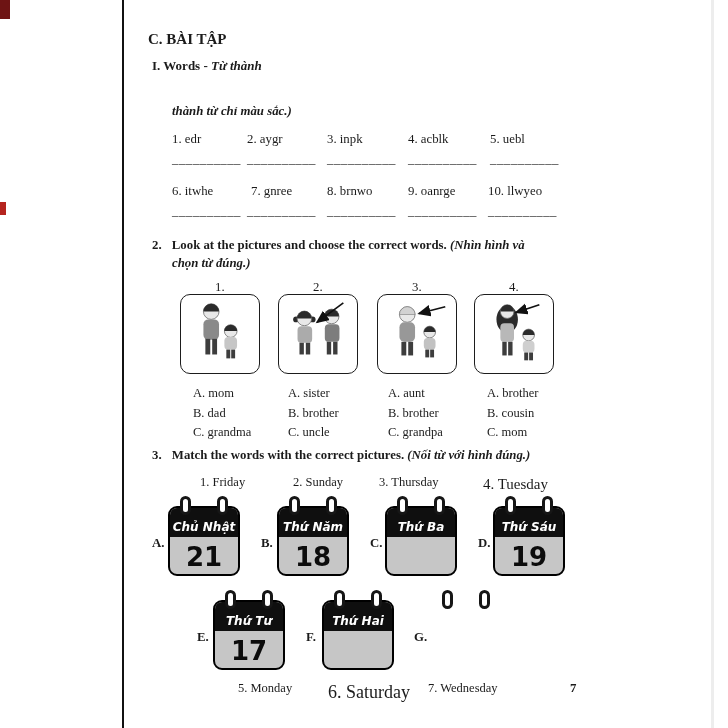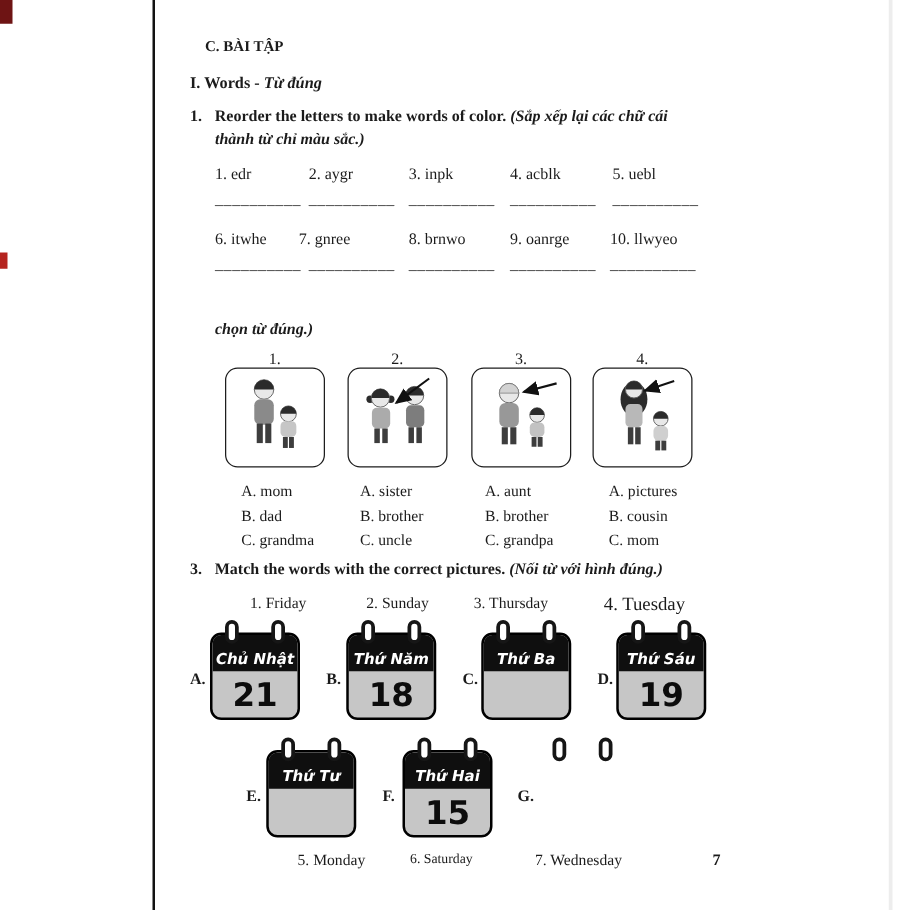--- a/index.html
+++ b/index.html
@@ -37,58 +37,58 @@
   </defs>
 </svg>
 
 <div class="sheet">
 
   <div class="decor" style="left:122px;top:0;width:1.5px;height:728px;background:#111"></div>
   <div class="decor" style="left:0;top:0;width:10px;height:19px;background:#6e1414"></div>
   <div class="decor" style="left:0;top:202px;width:6px;height:13px;background:#b5241f"></div>
   <div class="decor" style="left:711px;top:0;width:3px;height:728px;background:#ededed"></div>
 
-  <div class="t b" style="left:164px;top:30px;font-size:12px">C. BÀI TẬP</div>
+  <div class="t b" style="left:148px;top:30px;font-size:15px">C. BÀI TẬP</div>
 
   <div class="t" style="left:152px;top:58px;font-size:13px">
     <span class="b">I. Words -</span>
-    <span class="bi">Từ đúng</span>
-  </div>
-
-  <div class="t" style="left:152px;top:86px">
-    <span class="b num-gap">1.</span>
-    <span class="b">Reorder the letters to make words of color.</span>
-    <span class="bi">(Sắp xếp lại các chữ cái</span>
-  </div>
+    <span class="bi">Từ thành</span>
+  </div>
+
   <div class="t bi" style="left:172px;top:104px">thành từ chỉ màu sắc.)</div>
 
   <span class="t" style="left:172px;top:132px">1. edr</span>
   <span class="t" style="left:247px;top:132px">2. aygr</span>
   <span class="t" style="left:327px;top:132px">3. inpk</span>
   <span class="t" style="left:408px;top:132px">4. acblk</span>
   <span class="t" style="left:490px;top:132px">5. uebl</span>
 
   <span class="t blank" style="left:172px;top:152px">__________</span>
   <span class="t blank" style="left:247px;top:152px">__________</span>
   <span class="t blank" style="left:327px;top:152px">__________</span>
   <span class="t blank" style="left:408px;top:152px">__________</span>
   <span class="t blank" style="left:490px;top:152px">__________</span>
 
   <span class="t" style="left:172px;top:184px">6. itwhe</span>
-  <span class="t" style="left:239px;top:184px">7. gnree</span>
+  <span class="t" style="left:251px;top:184px">7. gnree</span>
   <span class="t" style="left:327px;top:184px">8. brnwo</span>
   <span class="t" style="left:408px;top:184px">9. oanrge</span>
   <span class="t" style="left:488px;top:184px">10. llwyeo</span>
 
   <span class="t blank" style="left:172px;top:204px">__________</span>
   <span class="t blank" style="left:247px;top:204px">__________</span>
   <span class="t blank" style="left:327px;top:204px">__________</span>
   <span class="t blank" style="left:408px;top:204px">__________</span>
   <span class="t blank" style="left:488px;top:204px">__________</span>
 
+  <div class="t" style="left:152px;top:238px">
+    <span class="b num-gap">2.</span>
+    <span class="b">Look at the pictures and choose the correct words.</span>
+    <span class="bi">(Nhìn hình và</span>
+  </div>
   <div class="t bi" style="left:172px;top:256px">chọn từ đúng.)</div>
 
   <span class="t" style="left:215px;top:280px">1.</span>
   <span class="t" style="left:313px;top:280px">2.</span>
   <span class="t" style="left:412px;top:280px">3.</span>
   <span class="t" style="left:509px;top:280px">4.</span>
 
   <div class="pic" style="left:180px">
     <svg viewBox="0 0 80 80">
       <circle cx="31" cy="17" r="8" fill="#e8e8e8" stroke="#666" stroke-width="0.8"></circle>
@@ -164,21 +164,21 @@
     <div>A. sister</div>
     <div>B. brother</div>
     <div>C. uncle</div>
   </div>
   <div class="opts" style="left:388px;top:384px">
     <div>A. aunt</div>
     <div>B. brother</div>
     <div>C. grandpa</div>
   </div>
   <div class="opts" style="left:487px;top:384px">
-    <div>A. pictures</div>
+    <div>A. brother</div>
     <div>B. cousin</div>
     <div>C. mom</div>
   </div>
 
   <div class="t" style="left:152px;top:448px">
     <span class="b num-gap">3.</span>
     <span class="b">Match the words with the correct pictures.</span>
     <span class="bi">(Nối từ với hình đúng.)</span>
   </div>
 
@@ -225,38 +225,38 @@
       <div class="datenum">19</div>
     </div>
   </div>
 
   <span class="t b" style="left:197px;top:630px">E.</span>
   <div class="cal" style="left:213px;top:590px">
     <span class="ring l"></span>
     <span class="ring r"></span>
     <div class="card">
       <div class="head">Thứ Tư</div>
+      <div class="datenum">17</div>
     </div>
   </div>
 
   <span class="t b" style="left:306px;top:630px">F.</span>
   <div class="cal" style="left:322px;top:590px">
     <span class="ring l"></span>
     <span class="ring r"></span>
     <div class="card">
       <div class="head">Thứ Hai</div>
-      <div class="datenum">15</div>
     </div>
   </div>
 
   <span class="t b" style="left:414px;top:630px">G.</span>
   <div class="cal" style="left:430px;top:590px">
     <span class="ring l"></span>
     <span class="ring r"></span>
   </div>
 
   <span class="t" style="left:238px;top:681px;font-size:12.5px">5. Monday</span>
-  <span class="t" style="left:328px;top:681px;font-size:11px">6. Saturday</span>
+  <span class="t" style="left:328px;top:681px;font-size:18px">6. Saturday</span>
   <span class="t" style="left:428px;top:681px;font-size:12.5px">7. Wednesday</span>
 
   <span class="t b" style="left:570px;top:681px">7</span>
 
 </div>
 
 </body></html>

